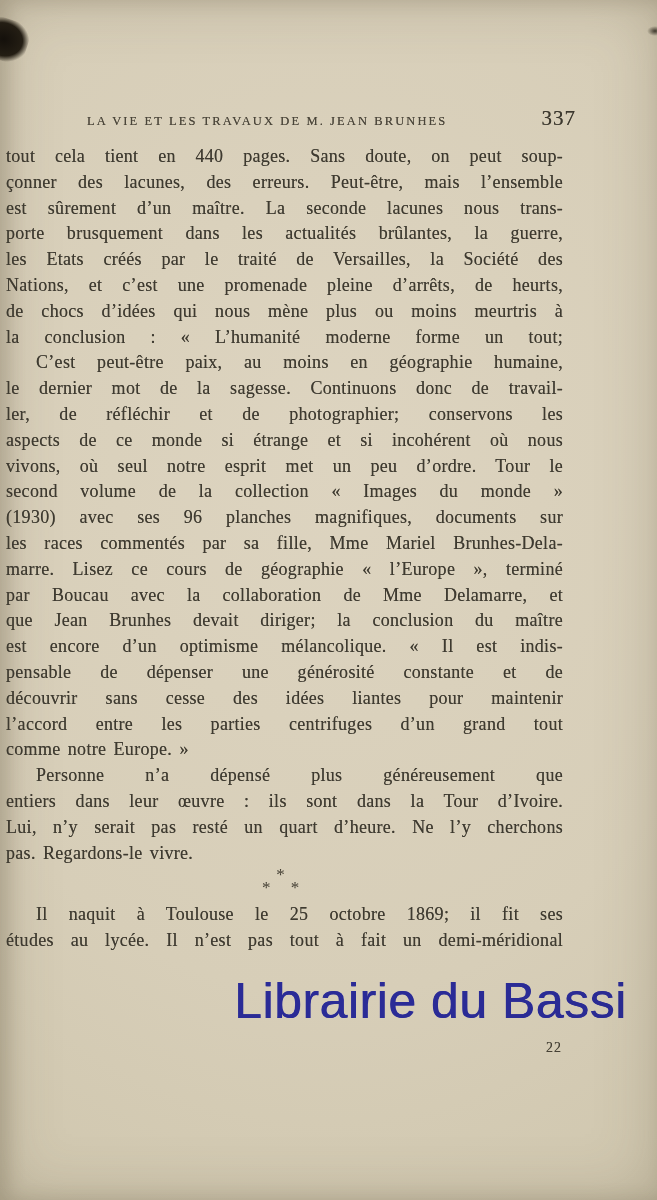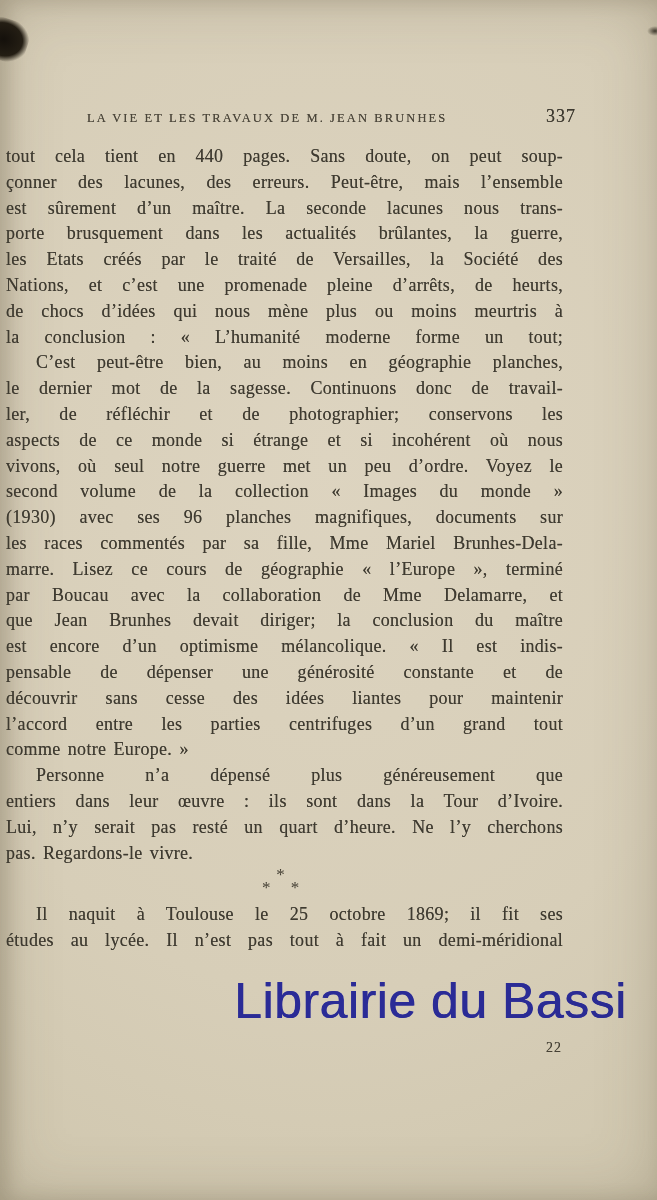--- a/index.html
+++ b/index.html
@@ -28,21 +28,21 @@
     display:flex;align-items:baseline;justify-content:space-between;
   }
   .running-title{
     margin-left:68px;
     font-size:12.5px;letter-spacing:2.1px;
     color:#4a453a;
     text-shadow:0 0 .5px rgba(70,64,50,.7);
     white-space:nowrap;
   }
   .folio{
-    font-size:18px;color:#3c382e;letter-spacing:1px;
+    font-size:21px;color:#3c382e;letter-spacing:1px;
     text-shadow:0 0 .5px rgba(60,55,45,.7);
   }
   .content{
     position:absolute;top:144px;left:6px;width:557px;
   }
   .line{
     font-size:18px;line-height:25.8px;
     letter-spacing:.3px;word-spacing:2.5px;
     text-align:justify;text-align-last:justify;
     white-space:normal;
@@ -86,25 +86,25 @@
   <div class="content">
     <div id="para-lines">
         <div class="line">tout cela tient en 440 pages. Sans doute, on peut soup-</div>
         <div class="line">çonner des lacunes, des erreurs. Peut-être, mais l’ensemble</div>
         <div class="line">est sûrement d’un maître. La seconde lacunes nous trans-</div>
         <div class="line">porte brusquement dans les actualités brûlantes, la guerre,</div>
         <div class="line">les Etats créés par le traité de Versailles, la Société des</div>
         <div class="line">Nations, et c’est une promenade pleine d’arrêts, de heurts,</div>
         <div class="line">de chocs d’idées qui nous mène plus ou moins meurtris à</div>
         <div class="line">la conclusion : « L’humanité moderne forme un tout;</div>
-        <div class="line indent">C’est peut-être bien, au moins en géographie planches,</div>
+        <div class="line indent">C’est peut-être paix, au moins en géographie humaine,</div>
         <div class="line">le dernier mot de la sagesse. Continuons donc de travail-</div>
         <div class="line">ler, de réfléchir et de photographier; conservons les</div>
         <div class="line">aspects de ce monde si étrange et si incohérent où nous</div>
-        <div class="line">vivons, où seul notre guerre met un peu d’ordre. Voyez le</div>
+        <div class="line">vivons, où seul notre esprit met un peu d’ordre. Tour le</div>
         <div class="line">second volume de la collection « Images du monde »</div>
         <div class="line">(1930) avec ses 96 planches magnifiques, documents sur</div>
         <div class="line">les races commentés par sa fille, Mme Mariel Brunhes-Dela-</div>
         <div class="line">marre. Lisez ce cours de géographie « l’Europe », terminé</div>
         <div class="line">par Boucau avec la collaboration de Mme Delamarre, et</div>
         <div class="line">que Jean Brunhes devait diriger; la conclusion du maître</div>
         <div class="line">est encore d’un optimisme mélancolique. « Il est indis-</div>
         <div class="line">pensable de dépenser une générosité constante et de</div>
         <div class="line">découvrir sans cesse des idées liantes pour maintenir</div>
         <div class="line">l’accord entre les parties centrifuges d’un grand tout</div>

